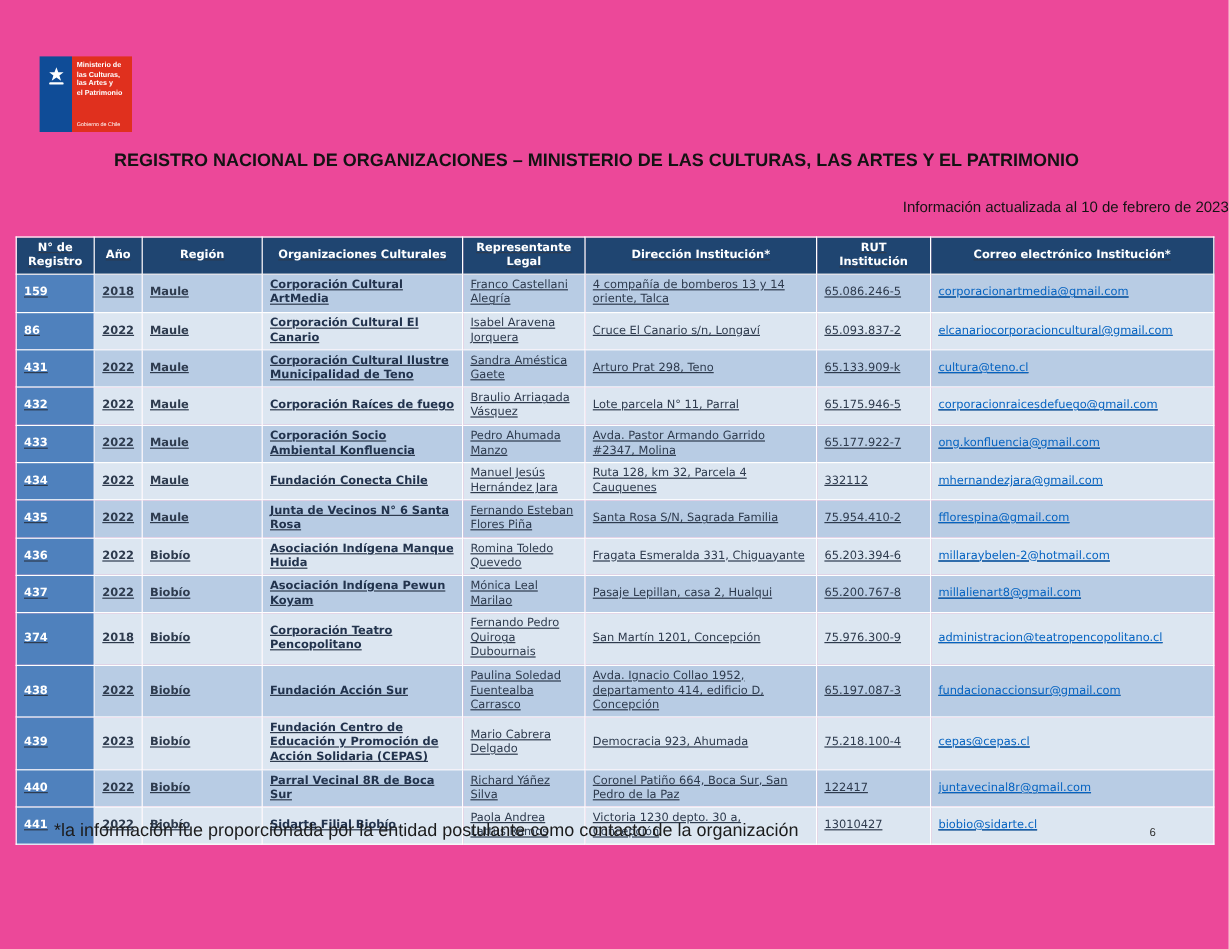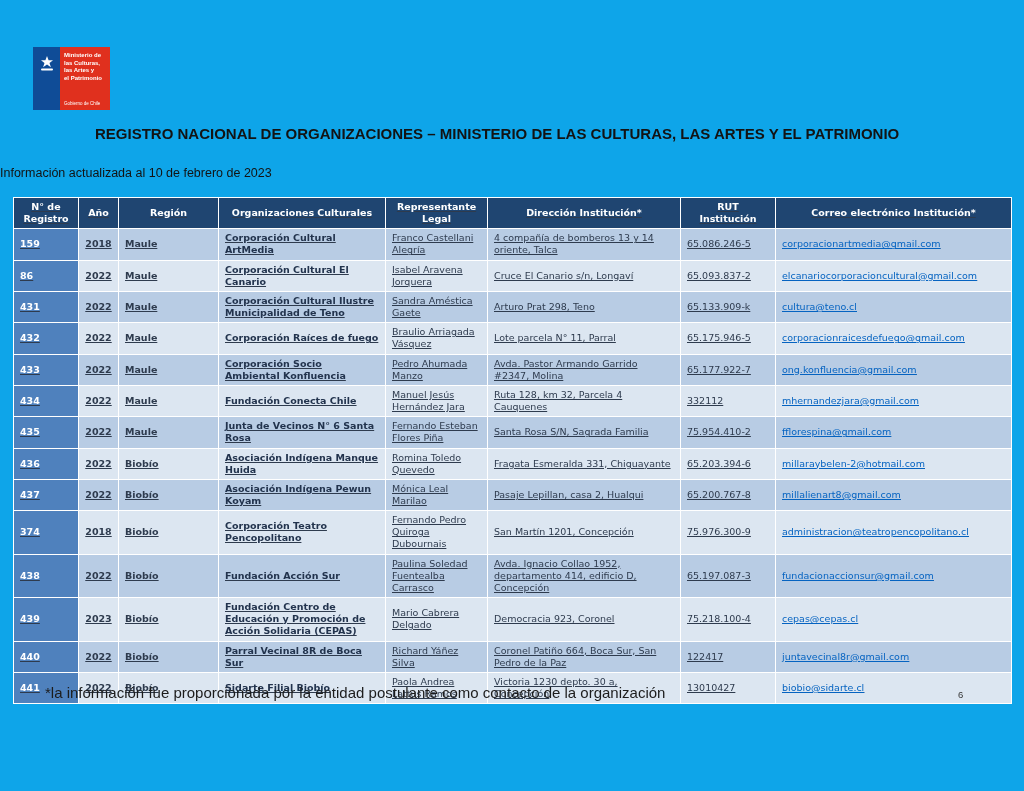--- a/index.html
+++ b/index.html
@@ -2,21 +2,21 @@
 <html><head>
 <meta charset="utf-8">
 <style>
   * { margin: 0; padding: 0; box-sizing: border-box; }
   html, body { background: #ffffff; }
   body { font-family: "DejaVu Sans", sans-serif; }
   .page {
     position: relative;
     width: 1024px;
     height: 791px;
-    background: #0ea5e9;
+    background: #ec4899;
     overflow: hidden;
   }
 
   
   .logo {
     position: absolute;
     left: 33px; top: 47px;
     width: 77px; height: 63px;
     display: flex;
   }
@@ -44,21 +44,21 @@
     font-family: "Liberation Sans", sans-serif;
     font-weight: bold;
     font-size: 15px;
     line-height: 1.4;
     color: #131313;
   }
   .doc-subtitle {
     position: absolute;
     left: 0; top: 166px;
     width: 1024px;
-    text-align: left;
+    text-align: right;
     font-family: "Liberation Sans", sans-serif;
     font-size: 12.5px;
     color: #131313;
   }
 
   
   table.registry {
     position: absolute;
     left: 13px; top: 197px;
     width: 998px;
@@ -307,21 +307,21 @@
         <a href="#" class="email-link">fundacionaccionsur@gmail.com</a>
       </td>
     </tr>
 
     <tr>
       <td class="col-registro">439</td>
       <td class="col-ano">2023</td>
       <td class="col-region">Biobío</td>
       <td class="col-org">Fundación Centro de Educación y Promoción de Acción Solidaria (CEPAS)</td>
       <td class="col-rep">Mario Cabrera Delgado</td>
-      <td class="col-dir">Democracia 923, Coronel</td>
+      <td class="col-dir">Democracia 923, Ahumada</td>
       <td class="col-rut">75.218.100-4</td>
       <td class="col-correo">
         <a href="#" class="email-link">cepas@cepas.cl</a>
       </td>
     </tr>
 
     <tr>
       <td class="col-registro">440</td>
       <td class="col-ano">2022</td>
       <td class="col-region">Biobío</td>

